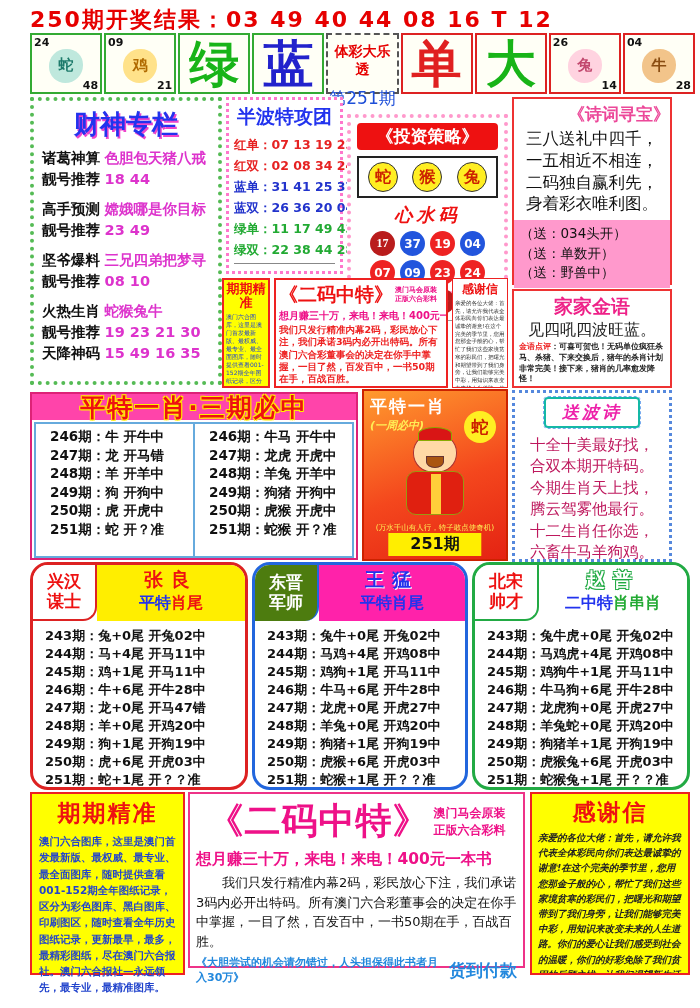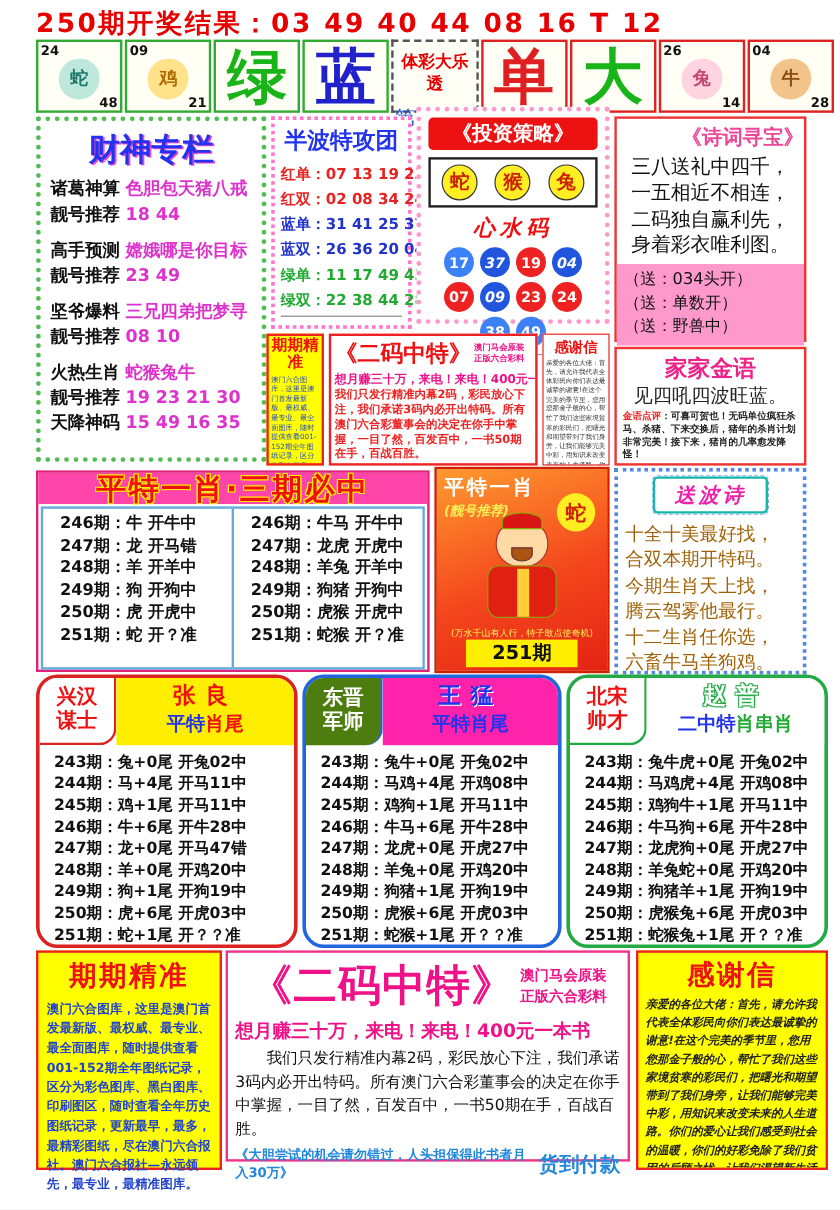--- a/index.html
+++ b/index.html
@@ -35,30 +35,30 @@
   
   #banbo { left:226px; top:97px; width:117px; height:177px; border:3px dotted #ff77cc; padding:4px 5px; }
   #banbo .title { text-align:center; font-size:19px; font-weight:900; color:#2233ee; margin-bottom:4px; white-space:nowrap; }
   #banbo .row { font-size:12.5px; font-weight:bold; line-height:21px; white-space:nowrap; }
   #banbo .row[data-color="red"] { color:#e62222; }
   #banbo .row[data-color="blue"] { color:#2233cc; }
   #banbo .row[data-color="green"] { color:#22aa33; }
   #banbo .foot { border-top:1px solid #888; margin-top:3px; }
 
   
-  #touzi { left:347px; top:89px; width:161px; height:181px; border:4px dotted #ff99cc; padding:5px 6px; background:#fff; }
+  #touzi { left:347px; top:114px; width:161px; height:181px; border:4px dotted #ff99cc; padding:5px 6px; background:#fff; }
   #touzi .tbar { background:#ee1111; color:#fff; font-size:17px; font-weight:900; text-align:center; border-radius:4px; padding:2px 0; margin-bottom:6px; white-space:nowrap; }
   #touzi .zrow { border:2px solid #222; display:flex; justify-content:space-around; padding:4px 2px; }
   #touzi .zc { width:30px; height:30px; border-radius:50%; background:#ffee22; border:1.5px solid #333; display:flex; align-items:center; justify-content:center; font-size:16px; font-weight:900; color:#cc2200; }
   #touzi .xsm { text-align:center; color:#ee1111; font-weight:900; font-style:italic; font-size:18px; margin:5px 0 4px; letter-spacing:4px; }
   #touzi .balls { display:flex; flex-wrap:wrap; justify-content:center; gap:4px 5px; }
   .ball { width:25px; height:25px; border-radius:50%; color:#fff; font-size:12px; font-weight:bold; display:flex; align-items:center; justify-content:center; }
   .ball[data-ball="red"] { background:#ee2222; }
-  .ball[data-ball="blue"] { background:#2255dd;font-style:italic; }
-  .ball[data-ball="green"] { background:#3b82f6; }
+  .ball[data-ball="blue"] { background:#2255dd; }
+  .ball[data-ball="green"] { background:#b91c1c;font-family:Liberation Serif, serif; }
   #touzi .uline { border-top:1px solid #999; margin-top:6px; }
 
   
   #shici { left:512px; top:97px; width:160px; height:188px; border:2px solid #ee3333; }
   #shici .title { text-align:right; font-size:17px; font-weight:900; color:#ec4899; padding:4px 0 2px; }
   #shici .poem { text-align:center; font-size:16.5px; color:#111; line-height:1.32; }
   #shici .gifts { background:#ff99cc; margin-top:5px; padding:4px 6px 5px; font-size:13.5px; color:#111; line-height:1.45; }
 
   
   #jz-s { left:222px; top:278px; width:48px; height:110px; background:#ffff00; border:2px solid #ee2222; padding:2px; overflow:hidden; }
@@ -108,21 +108,21 @@
   #pcard .kid .mouth { position:absolute; bottom:4px; left:12px; width:18px; height:12px; background:#a51; border-radius:0 0 50% 50%; border:1px solid #633; }
   #pcard .kid .bodyy { width:58px; height:44px; background:#e02010; border-radius:10px; margin:-2px auto 0; border:1.5px solid #991; position:relative; }
   #pcard .kid .sash { position:absolute; left:24px; top:2px; width:10px; height:40px; background:#ffcf3a; }
   #pcard .cap { position:absolute; left:0; right:0; bottom:26px; text-align:center; color:#ffee55; font-size:7.5px; white-space:nowrap; }
   #pcard .period { position:absolute; left:50%; bottom:3px; transform:translateX(-50%); background:#ffee00; padding:1px 22px; font-size:16px; font-weight:bold; color:#111; white-space:nowrap; }
 
   
   #songbo { left:512px; top:390px; width:160px; height:172px; border:3px dotted #5588dd; padding:4px 6px; }
   #songbo .tbox { width:96px; margin:0 auto; border:2px solid #14b8a6; border-radius:4px; outline:1px dashed #77aaee; text-align:center; padding:2px 0; }
   #songbo .tbox span { color:#ee22aa; font-size:17px; font-weight:900; font-style:italic; letter-spacing:3px; }
-  #songbo .poem { margin-top:7px; text-align:left; font-size:15.5px; color:#a16207; line-height:1.38; }
+  #songbo .poem { margin-top:7px; text-align:center; font-size:15.5px; color:#be185d; line-height:1.38; }
 
   
   .exp { position:absolute; top:562px; height:228px; border-radius:18px; background:#fff; overflow:hidden; }
   #exp1 { left:30px;  width:218px; border:3px solid #dd2222; }
   #exp2 { left:252px; width:216px; border:3px solid #2266dd; }
   #exp3 { left:472px; width:218px; border:3px solid #22aa44; }
   .exp .hd { display:flex; height:56px; }
   .exp .who { width:64px; display:flex; flex-direction:column; align-items:center; justify-content:center; font-size:17px; font-weight:900; line-height:1.15; border-radius:0 0 14px 0; }
   #exp1 .who { color:#ee1111; background:#fff; border-right:2px solid #dd2222; border-bottom:2px solid #dd2222; }
   #exp2 .who { color:#fff; background:#4d7c0f; border-right:2px solid #2266dd; }
@@ -390,21 +390,21 @@
           <div class="trow">248期：羊兔  开羊中</div>
           <div class="trow">249期：狗猪  开狗中</div>
           <div class="trow">250期：虎猴  开虎中</div>
           <div class="trow">251期：蛇猴  开？准</div>
         </div>
     </div>
   </div>
 
   <div id="pcard" class="panel">
     <div class="t">平特一肖</div>
-    <div class="s">(靓号推荐)</div>
+    <div class="s">(一周必中)</div>
     <div class="zc">蛇</div>
     <div class="kid">
       <div class="head">
           <div class="hat"></div>
           <div class="mouth"></div>
         </div>
       <div class="bodyy">
           <div class="sash"></div>
         </div>
     </div>

